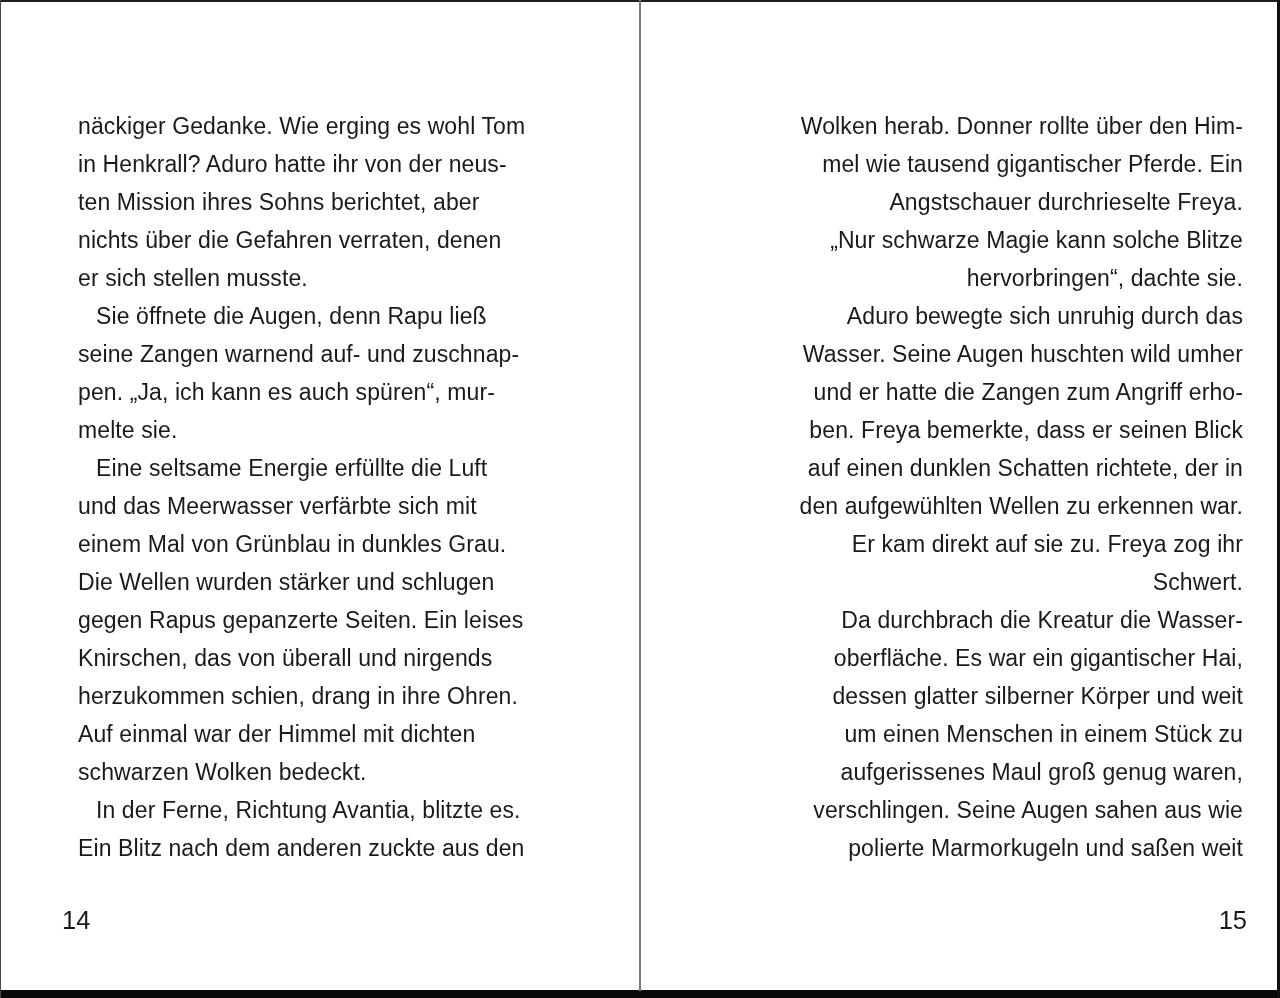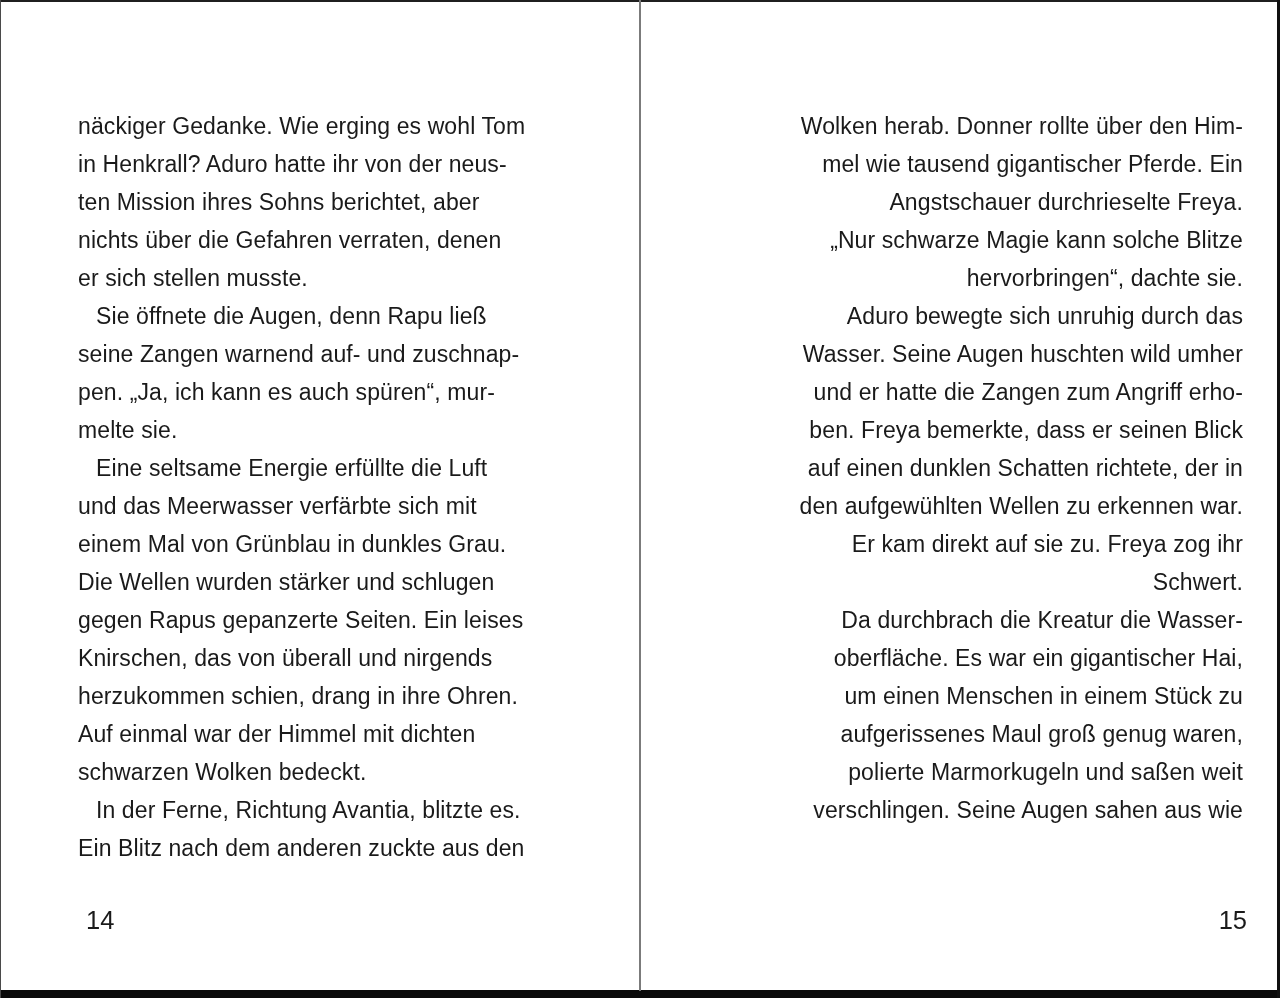--- a/index.html
+++ b/index.html
@@ -55,21 +55,21 @@
   .page-text.right { left: 738px; text-align: right; }
   .line { height: 38px; }
   .line.indent { padding-left: 18px; }
   
   .page-number {
     position: absolute;
     top: 901px;
     font-size: 25.5px;
     line-height: 38px;
   }
-  .page-number.left  { left: 86px; }
+  .page-number.left  { left: 62px; }
   .page-number.right { left: 759px; width: 488px; text-align: right; }
 </style>
 </head>
 <body>
 
 <div class="edge-top"></div>
 <div class="edge-bottom"></div>
 <div class="edge-left"></div>
 <div class="edge-right"></div>
 <div class="center-divider"></div>
@@ -106,21 +106,22 @@
     <div class="line indent">Aduro bewegte sich unruhig durch das</div>
     <div class="line">Wasser. Seine Augen huschten wild umher</div>
     <div class="line">und er hatte die Zangen zum Angriff erho-</div>
     <div class="line">ben. Freya bemerkte, dass er seinen Blick</div>
     <div class="line">auf einen dunklen Schatten richtete, der in</div>
     <div class="line">den aufgewühlten Wellen zu erkennen war.</div>
     <div class="line">Er kam direkt auf sie zu. Freya zog ihr</div>
     <div class="line">Schwert.</div>
     <div class="line indent">Da durchbrach die Kreatur die Wasser-</div>
     <div class="line">oberfläche. Es war ein gigantischer Hai,</div>
+    <div class="line">dessen glatter silberner Körper und weit</div>
     <div class="line">um einen Menschen in einem Stück zu</div>
     <div class="line">aufgerissenes Maul groß genug waren,</div>
+    <div class="line">verschlingen. Seine Augen sahen aus wie</div>
     <div class="line">polierte Marmorkugeln und saßen weit</div>
-    <div class="line">verschlingen. Seine Augen sahen aus wie</div>
   </div>
 
 <div class="page-number left">14</div>
 
 <div class="page-number right">15</div>
 
 </body></html>

